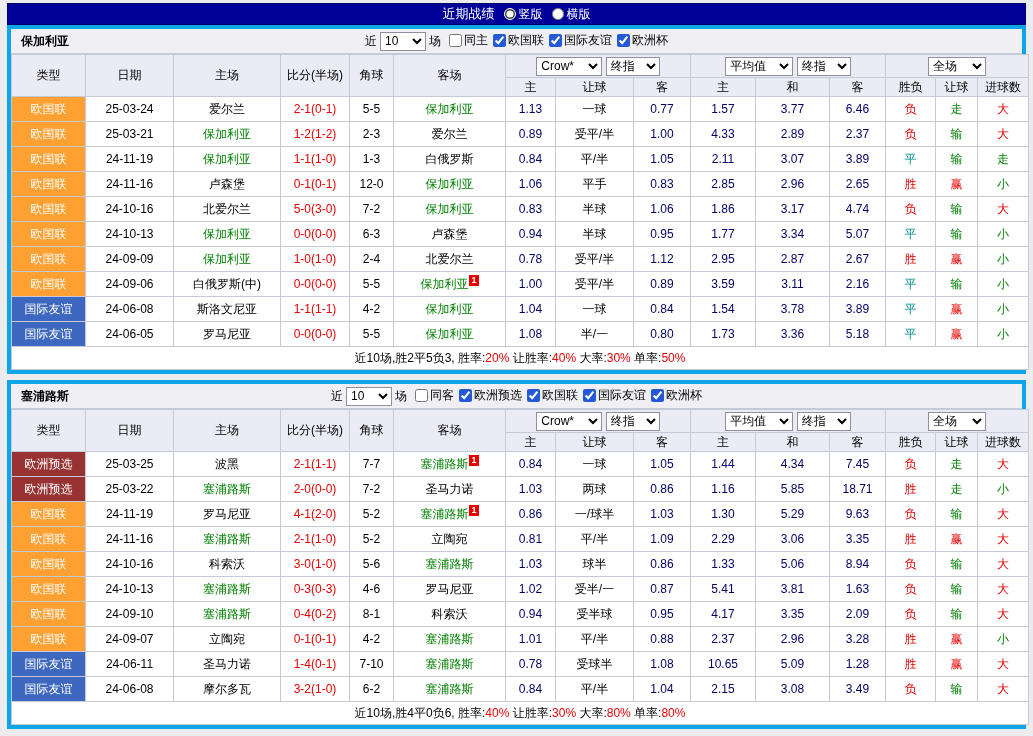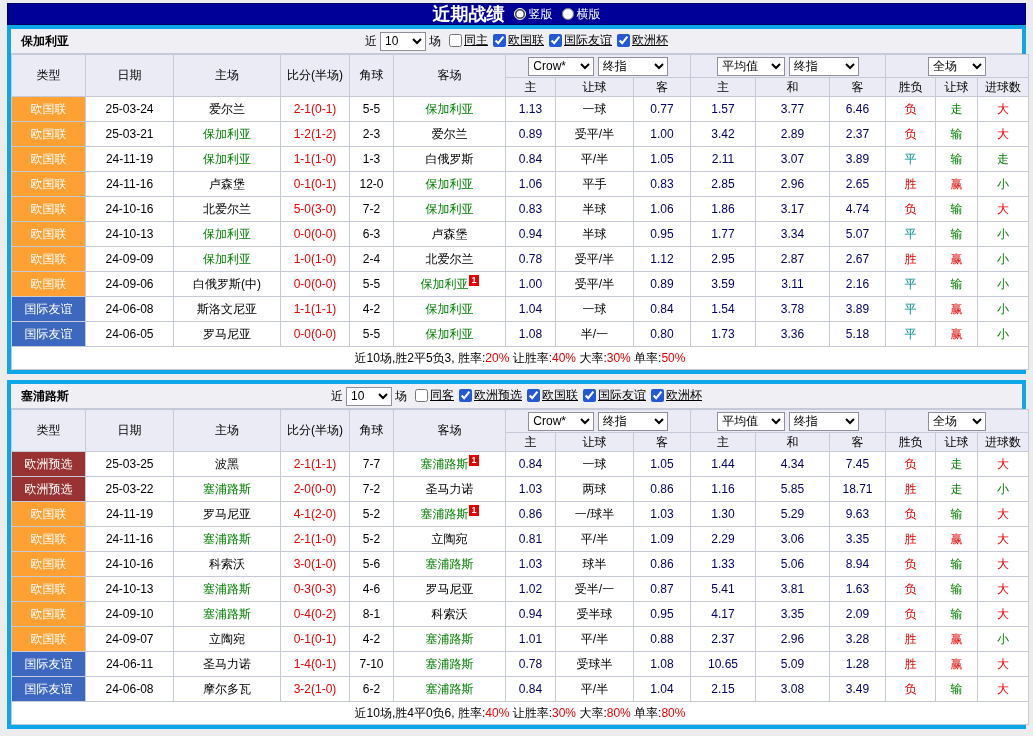--- a/index.html
+++ b/index.html
@@ -9,40 +9,40 @@
     padding-top:3px;
     background:#ececee;
     font-family:"Liberation Sans","DejaVu Sans",sans-serif;
     font-size:12px; color:#000;
   }
   .page { width:1019px; margin:0 auto; }
   .topbar {
     height:22px; background:#000099; border:1px solid #000066;
     display:flex; align-items:center; justify-content:center; gap:9px; color:#fff;
   }
-  .topbar .title { font-weight:bold; font-size:18px; }
+  .topbar .title { font-weight:normal; font-size:13px; }
   .topbar label { display:inline-flex; align-items:center; gap:3px; cursor:pointer; }
   .topbar input { width:12px; height:12px; margin:0; accent-color:#ffffff; }
   .section { border:4px solid #0ea5e9; background:#fff; }
   .section + .section { margin-top:6px; }
   .sec-head {
     height:25px; background:#f0f0f4; border-bottom:1px solid #c5c9d8;
     position:relative; display:flex; align-items:center;
   }
   .sec-head .team { position:absolute; left:10px; font-weight:bold; }
   .sec-head .controls { margin:0 auto; display:flex; align-items:center; gap:3px; }
-  .cb { display:inline-flex; align-items:center; margin-left:5px; cursor:pointer;text-decoration:underline; }
+  .cb { display:inline-flex; align-items:center; margin-left:5px; cursor:pointer; }
   .cb input { width:13px; height:13px; margin:0 2px 0 0; accent-color:#2458d5; }
   select {
     height:19px; font-size:12px; font-family:inherit;
     background:#fff; border:1px solid #8f8f9d; vertical-align:middle;
   }
   .sel-games { width:46px; }
   .sel-company { width:66px; }
-  .sel-final { width:70px; }
+  .sel-final { width:54px; }
   .sel-avg { width:68px; }
   .sel-full { width:58px; }
   table { border-collapse:collapse; table-layout:fixed; width:1017px; }
   th, td { border:1px solid #c5c9d8; text-align:center; padding:0; white-space:nowrap; overflow:hidden; }
   thead th { background:#ebebf5; font-weight:normal; height:23px; }
   thead tr.sub th { height:19px; }
   tbody td { height:25px; background:#fff; }
   tfoot td { height:23px; background:#fff; }
   .type-cell { color:#fff; }
   .score { color:#e60000; }
@@ -162,21 +162,21 @@
             <tr>
               <td class="type-cell" style="background: rgb(255, 161, 50);">欧国联</td>
               <td>25-03-21</td>
               <td><span class="subject">保加利亚</span></td>
               <td class="score">1-2(1-2)</td>
               <td>2-3</td>
               <td><span>爱尔兰</span></td>
               <td class="odds">0.89</td>
               <td>受平/半</td>
               <td class="odds">1.00</td>
-              <td class="odds">3.42</td>
+              <td class="odds">4.33</td>
               <td class="odds">2.89</td>
               <td class="odds">2.37</td>
               <td style="color: rgb(230, 0, 0);">负</td>
               <td style="color: rgb(0, 128, 0);">输</td>
               <td style="color: rgb(230, 0, 0);">大</td>
             </tr>
             <tr>
               <td class="type-cell" style="background: rgb(255, 161, 50);">欧国联</td>
               <td>24-11-19</td>
               <td><span class="subject">保加利亚</span></td>

